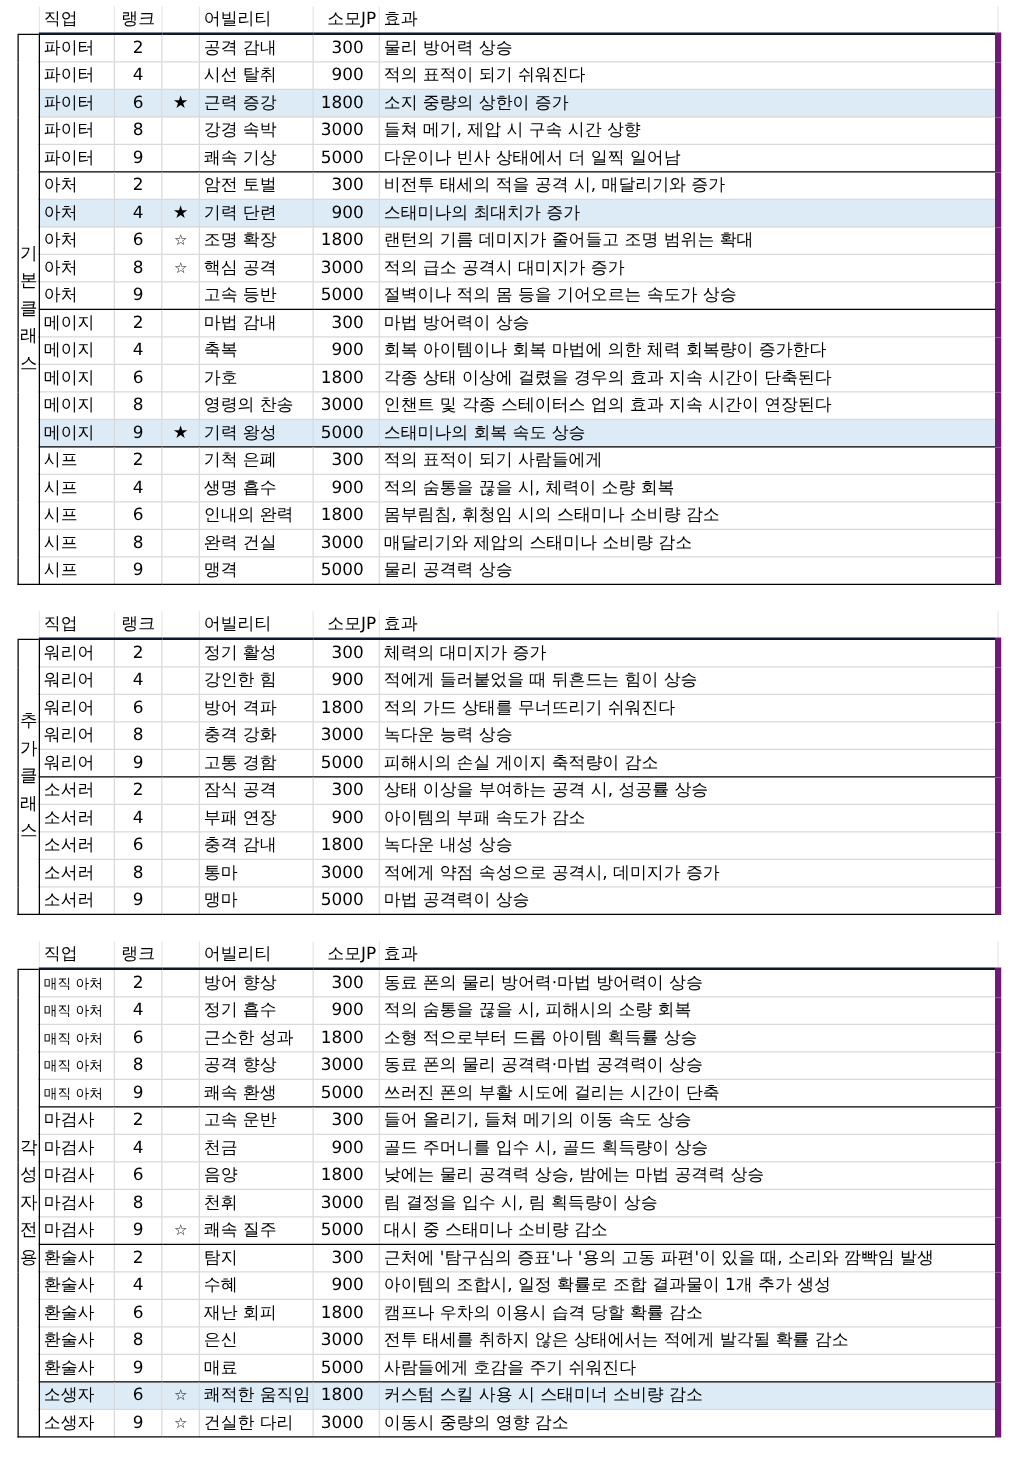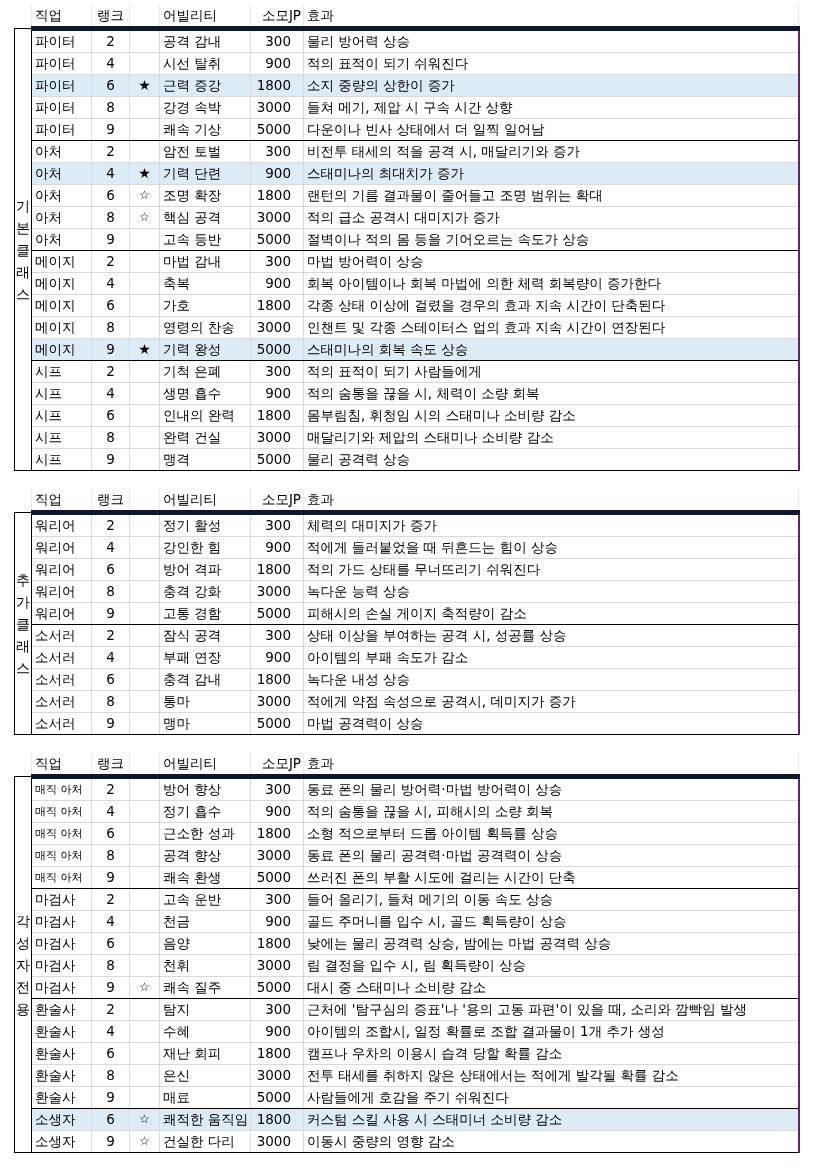--- a/index.html
+++ b/index.html
@@ -13,27 +13,27 @@
   col.c-star { width: 30px; }
   col.c-abil { width: 91px; }
   col.c-jp { width: 53px; }
   col.c-eff { width: 495px; }
   td, th { height: 22px; padding: 0 0 0 3px; font-size: 13.5px; line-height: 21px;
            white-space: nowrap; overflow: visible; font-weight: normal;
            border: 1px solid #d9d9d9; box-sizing: border-box; }
   thead th { border-color: #e8e8e8; text-align: left; border-top: none; }
   thead th.blank { border-left: none; border-bottom: 1px solid #000; }
   thead th.hdr-first { border-left: 1px solid #e8e8e8; }
-  thead tr th { border-bottom: 5px solid #0f172a; }
+  thead tr th { border-bottom: 2px solid #0f172a; }
   td.rank { text-align: center; padding: 0; }
   td.jp { text-align: right; padding-right: 12px; padding-left: 0; }
   td.star { text-align: center; padding: 0; font-size: 14px; border-left: 1px solid #000; }
   td.star.hollow { font-size: 12px; }
   td.job.small { font-size: 11px; }
-  td.eff { border-right: 2px solid #701a75; }
+  td.eff { border-right: 5px solid #701a75; }
   td.grp { border-left: 1px solid #000; border-right: 1px solid #000; border-bottom: 1px solid #000;
            text-align: center; vertical-align: middle; padding: 0; font-size: 14px;
            line-height: 22px; white-space: normal; word-break: break-all; }
   tr.hl td.job, tr.hl td.rank, tr.hl td.star, tr.hl td.abil, tr.hl td.jp, tr.hl td.eff { background: #ddebf7; }
   tr.grp-end td { border-bottom: 1px solid #000; }
   tr.last td { border-bottom: 1px solid #000; }
   .grp-label span { display: block; }
 </style>
 </head>
 <body>
@@ -125,21 +125,21 @@
           <td class="abil">기력 단련</td>
           <td class="jp">900</td>
           <td class="eff">스태미나의 최대치가 증가</td>
         </tr>
         <tr class="  ">
           <td class="job">아처</td>
           <td class="rank">6</td>
           <td class="star hollow">☆</td>
           <td class="abil">조명 확장</td>
           <td class="jp">1800</td>
-          <td class="eff">랜턴의 기름 결과물이 줄어들고 조명 범위는 확대</td>
+          <td class="eff">랜턴의 기름 데미지가 줄어들고 조명 범위는 확대</td>
         </tr>
         <tr class="  ">
           <td class="job">아처</td>
           <td class="rank">8</td>
           <td class="star hollow">☆</td>
           <td class="abil">핵심 공격</td>
           <td class="jp">3000</td>
           <td class="eff">적의 급소 공격시 대미지가 증가</td>
         </tr>
         <tr class=" grp-end ">

